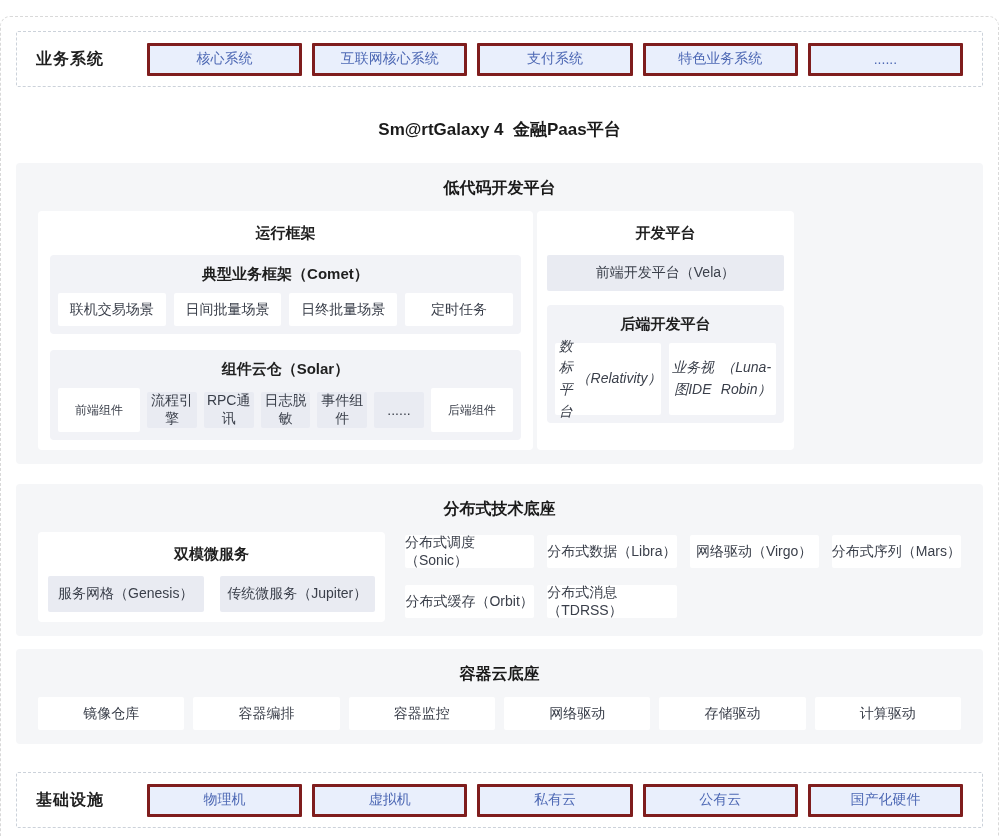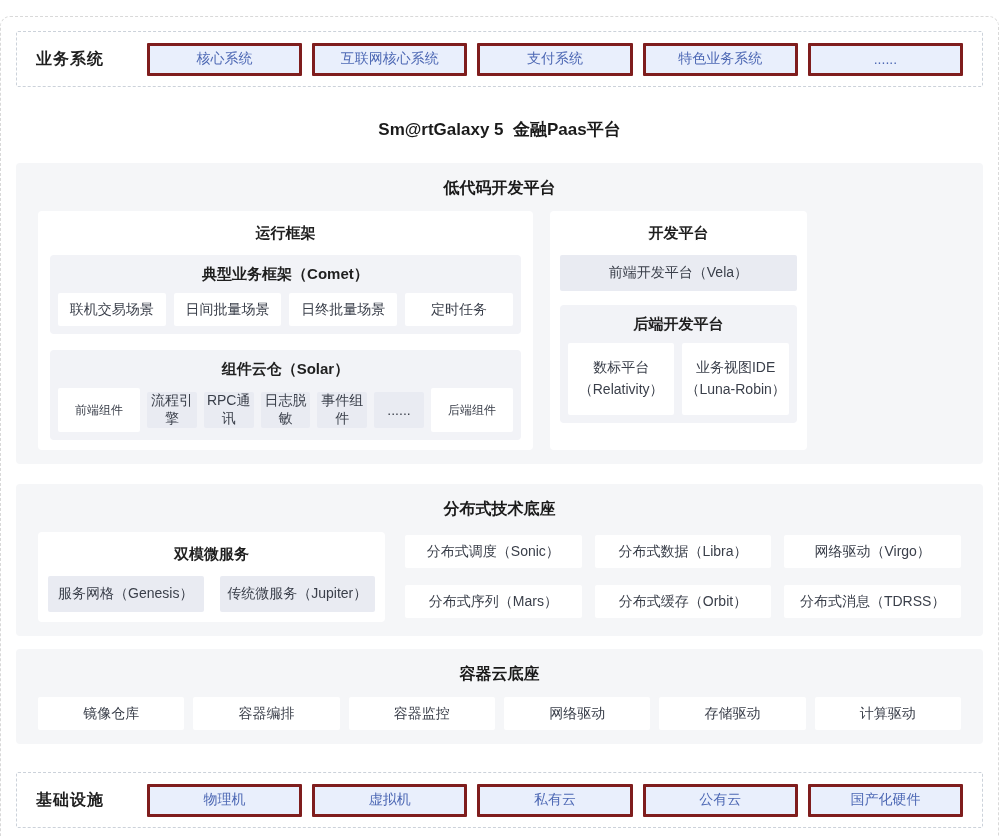--- a/index.html
+++ b/index.html
@@ -37,42 +37,42 @@
     background:#fff; border-radius:2px; height:33px; flex:1;
     display:flex; align-items:center; justify-content:center;
     font-size:14px; color:#3a3f4a;
   }
   .chip {
     background:#e9ebf2; border-radius:2px; height:36px; flex:1;
     display:flex; align-items:center; justify-content:center;
     font-size:14px; color:#3a3f4a;text-align:center;
   }
   
-  .lowcode-cols { display:flex; gap:17px; }
+  .lowcode-cols { display:flex; gap:4px; }
   .runtime-box { flex:1 1 aupx; padding:0 12px 10px; }
   .runtime-box .gray-sub + .gray-sub { margin-top:16px; }
   .flex-row { display:flex; gap:8px; }
   .solar-row { display:flex; gap:7px; align-items:center; }
   .solar-white {
     background:#fff; border-radius:2px; flex:0 0 82px; height:44px;
     display:flex; align-items:center; justify-content:center; font-size:12px; color:#3a3f4a;
   }
   .dev-box { flex:0 0 257px; padding:0 10px 10px; }
   .vela-chip { margin-bottom:14px; flex:none; display:flex; }
   .backend-cells { display:flex; gap:8px; }
   .tall-cell {
     background:#fff; border-radius:2px; flex:1; height:72px;
-    display:flex; flex-direction:column; align-items:center; justify-content:center;
-    font-size:14px; color:#3a3f4a; line-height:1.55; text-align:center;
+    display:flex; align-items:center; justify-content:center;
+    font-size:14px; color:#3a3f4a; line-height:1.55; text-align:center;font-style:italic;
   }
   
   .dist-body { display:flex; gap:20px; }
   .dual-box { flex:0 0 347px; padding:0 10px 10px; }
   .dual-chips { display:flex; gap:16px; }
-  .dist-grid { flex:1; display:grid; grid-template-columns:repeat(3,1fr); gap:17px 13px; align-content:start; padding-top:3px; }
+  .dist-grid { flex:1; display:grid; grid-template-columns:repeat(4,1fr); gap:17px 13px; align-content:start; padding-top:3px; }
   .dist-grid .cell { height:33px; }
   
   .cc-row { display:flex; gap:9px;justify-content:flex-end; }
   
   .mt20 { margin-top:20px; }
   .mt13 { margin-top:13px; }
   .mt28 { margin-top:28px; }
 </style>
 </head>
 <body>
@@ -81,21 +81,21 @@
 
   <div class="dashed-row">
     <div class="row-label">业务系统</div>
     <div class="blue-btn">核心系统</div>
     <div class="blue-btn">互联网核心系统</div>
     <div class="blue-btn">支付系统</div>
     <div class="blue-btn">特色业务系统</div>
     <div class="blue-btn">......</div>
   </div>
 
-  <div class="main-title">Sm@rtGalaxy 5  金融Paas平台</div>
+  <div class="main-title">Sm@rtGalaxy 4  金融Paas平台</div>
 
   <div class="section">
     <div class="section-title">低代码开发平台</div>
     <div class="lowcode-cols">
 
       <div class="white-box runtime-box">
         <div class="box-title">运行框架</div>
         <div class="gray-sub">
           <div class="sub-title">典型业务框架（Comet）</div>
           <div class="flex-row">

